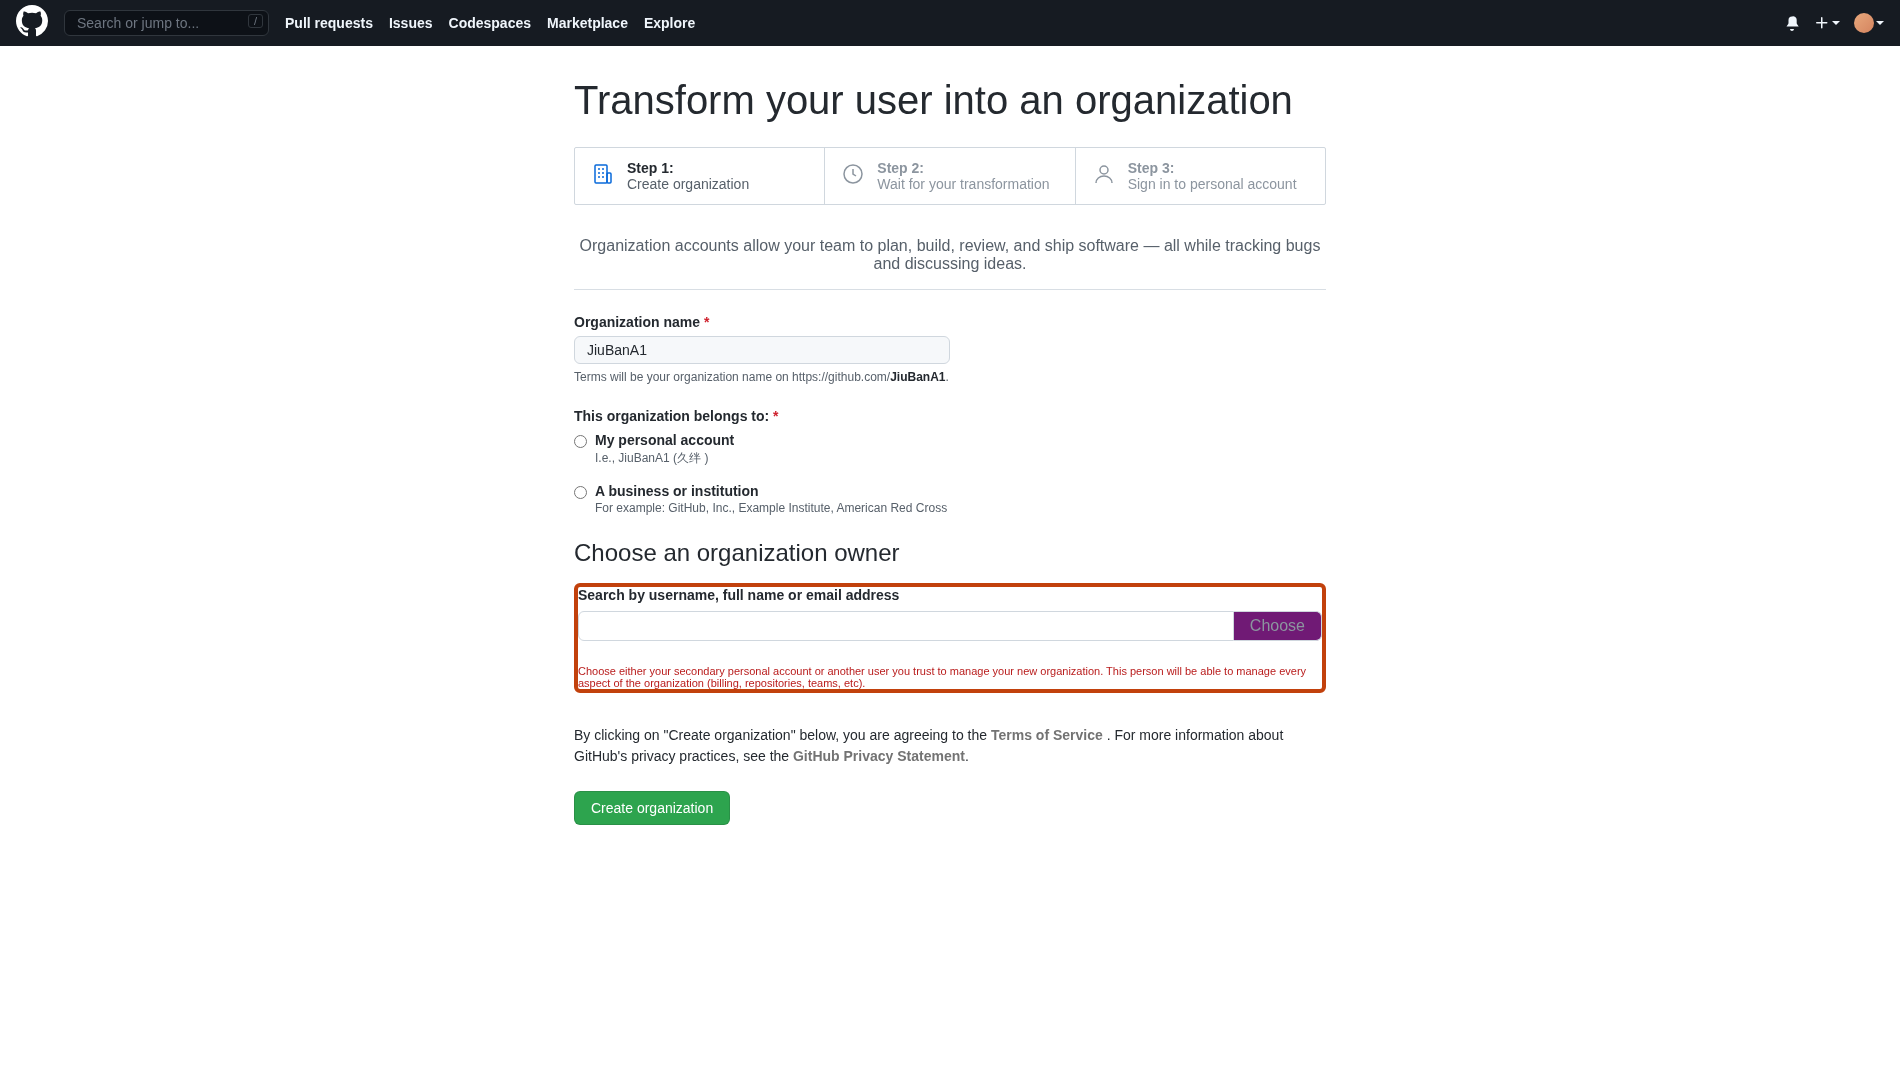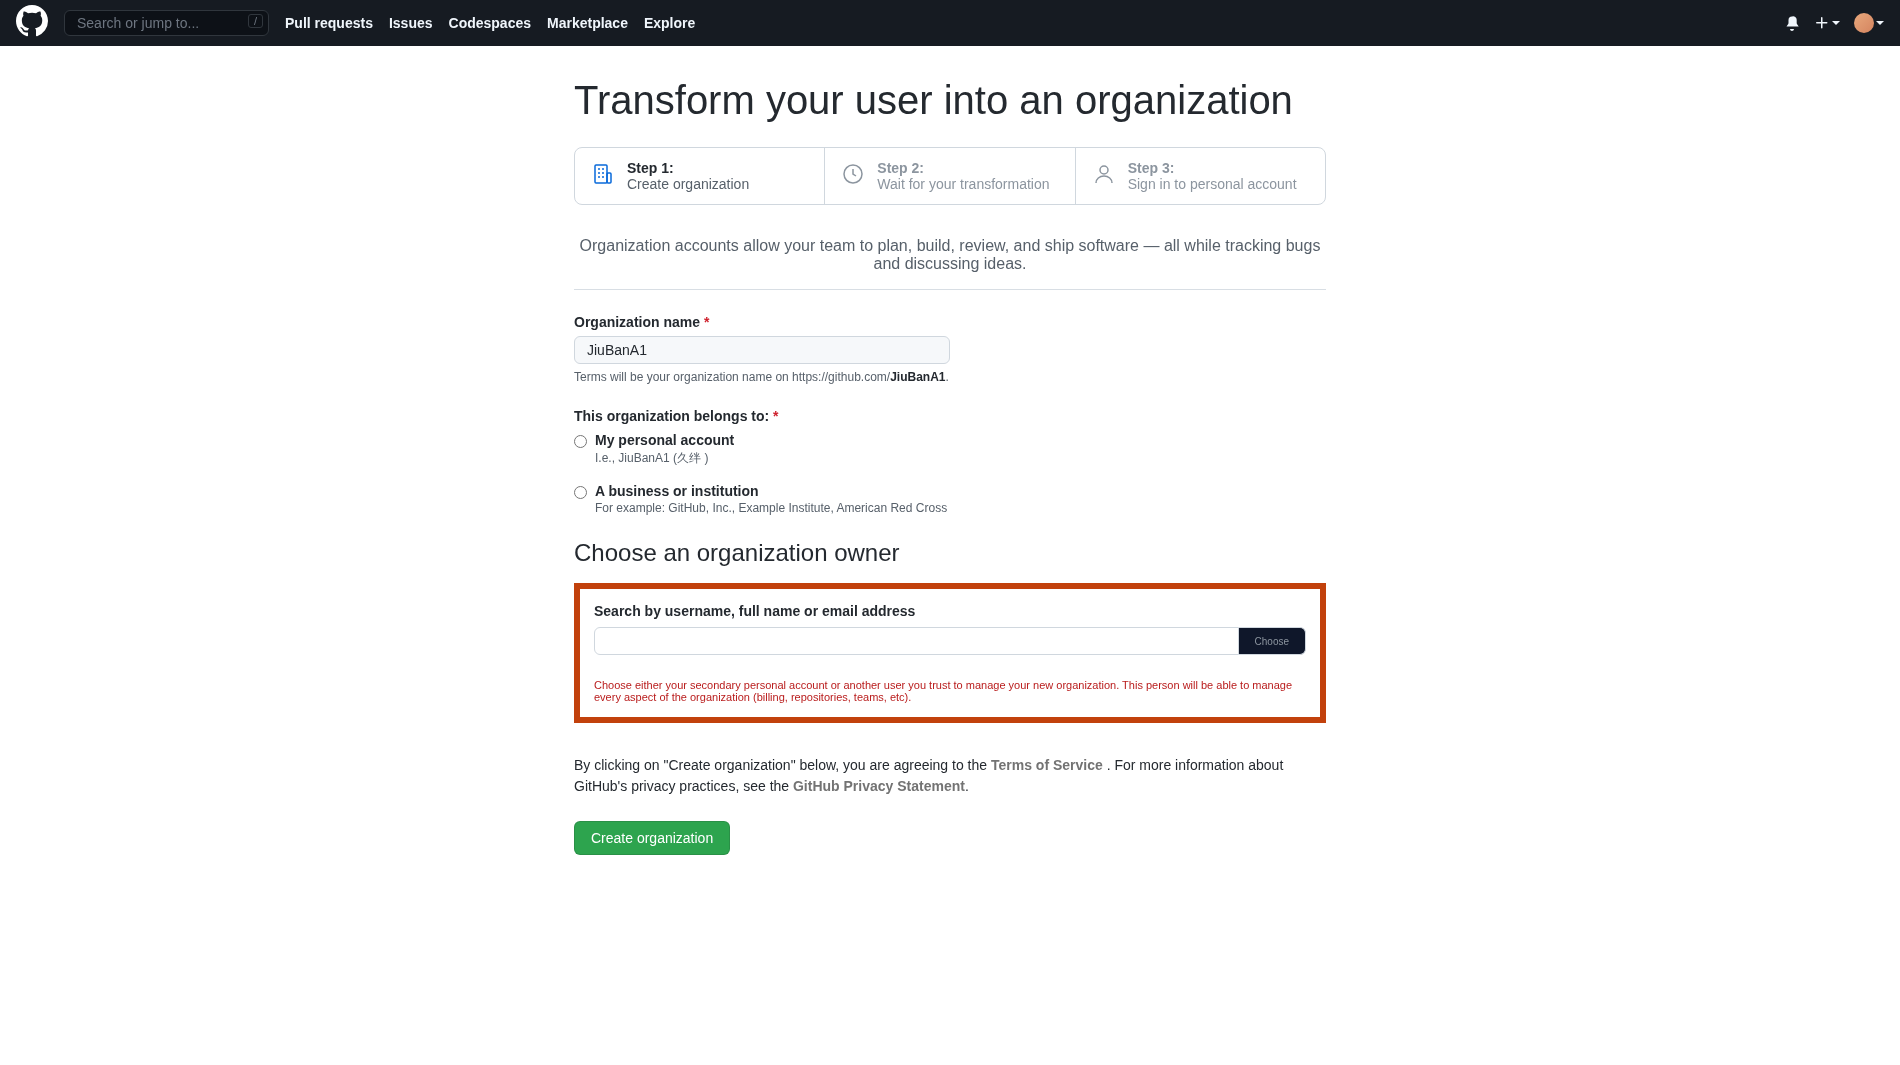--- a/index.html
+++ b/index.html
@@ -16,21 +16,21 @@
     .nav-link { color: #f0f6fc; text-decoration: none; font-size: 14px; font-weight: 600; }
     .header-right { margin-left: auto; display: flex; align-items: center; gap: 14px; }
     .header-icon { color: #f0f6fc; cursor: pointer; display: flex; align-items: center; }
     .avatar { width: 20px; height: 20px; border-radius: 50%; background: linear-gradient(135deg, #e8a87c, #d4845f); display: inline-block; }
     
     
     .main { max-width: 752px; margin: 0 auto; padding: 24px 0 60px; }
     .page-title { font-size: 40px; font-weight: 400; margin: 8px 0 24px; color: #24292f; }
     
     
-    .steps { display: flex; border: 1px solid #d0d7de; border-radius: 8px; margin-bottom: 32px; }
+    .steps { display: flex; border: 1px solid #d0d7de; border-radius: 2px; margin-bottom: 32px; }
     .step { flex: 1; display: flex; align-items: center; padding: 12px 16px; border-right: 1px solid #d0d7de; gap: 12px; }
     .step:last-child { border-right: none; }
     .step-icon { color: #0969da; flex-shrink: 0; }
     .step.inactive .step-icon { color: #8c959f; }
     .step-content { display: flex; flex-direction: column; }
     .step-label { font-size: 14px; font-weight: 600; color: #24292f; }
     .step.inactive .step-label { color: #8c959f; }
     .step-desc { font-size: 14px; color: #57606a; }
     .step.inactive .step-desc { color: #8c959f; }
     
@@ -47,25 +47,25 @@
     .note strong { color: #24292f; font-weight: 600; }
     
     .radio-group { margin-top: 8px; }
     .radio-item { display: flex; align-items: flex-start; margin-bottom: 16px; }
     .radio-item input { margin-top: 3px; margin-right: 8px; }
     .radio-label { font-size: 14px; font-weight: 600; }
     .radio-note { font-size: 12px; color: #57606a; margin-top: 2px; }
     
     .section-title { font-size: 24px; font-weight: 400; margin-bottom: 16px; }
     
-    .owner-box { border: 6px solid #c2410c; border-radius: 0; padding: 14px; }
+    .owner-box { border: 4px solid #c2410c; border-radius: 6px; padding: 0; }
     .owner-label { font-size: 14px; font-weight: 600; margin-bottom: 8px; }
     .owner-row { display: flex; gap: 0; }
     .owner-input { flex: 1; padding: 5px 12px; font-size: 14px; border: 1px solid #d0d7de; border-radius: 6px 0 0 6px; }
-    .choose-btn { padding: 5px 16px; font-size: 10px; border: 1px solid #d0d7de; border-left: none; border-radius: 0 6px 6px 0; background: #0f172a; color: #8c959f; cursor: pointer; }
+    .choose-btn { padding: 5px 16px; font-size: 16px; border: 1px solid #d0d7de; border-left: none; border-radius: 0 6px 6px 0; background: #701a75; color: #8c959f; cursor: pointer; }
     .owner-note { font-size: 11px; color: #b91c1c; margin-top: 24px; }
     
     .terms { font-size: 14px; color: #24292f; margin: 32px 0 24px; line-height: 1.5; }
     .terms a { color: #737373; text-decoration: none; font-weight: bold; }
     
     .btn-primary { background: #2da44e; color: #fff; border: 1px solid rgba(27,31,36,0.15); border-radius: 6px; padding: 8px 16px; font-size: 14px; font-weight: 500; cursor: pointer; }
     
     .caret-down { display: inline-block; width: 0; height: 0; border-left: 4px solid transparent; border-right: 4px solid transparent; border-top: 4px solid #f0f6fc; vertical-align: middle; margin-left: 2px; }
   </style>
 </head>

